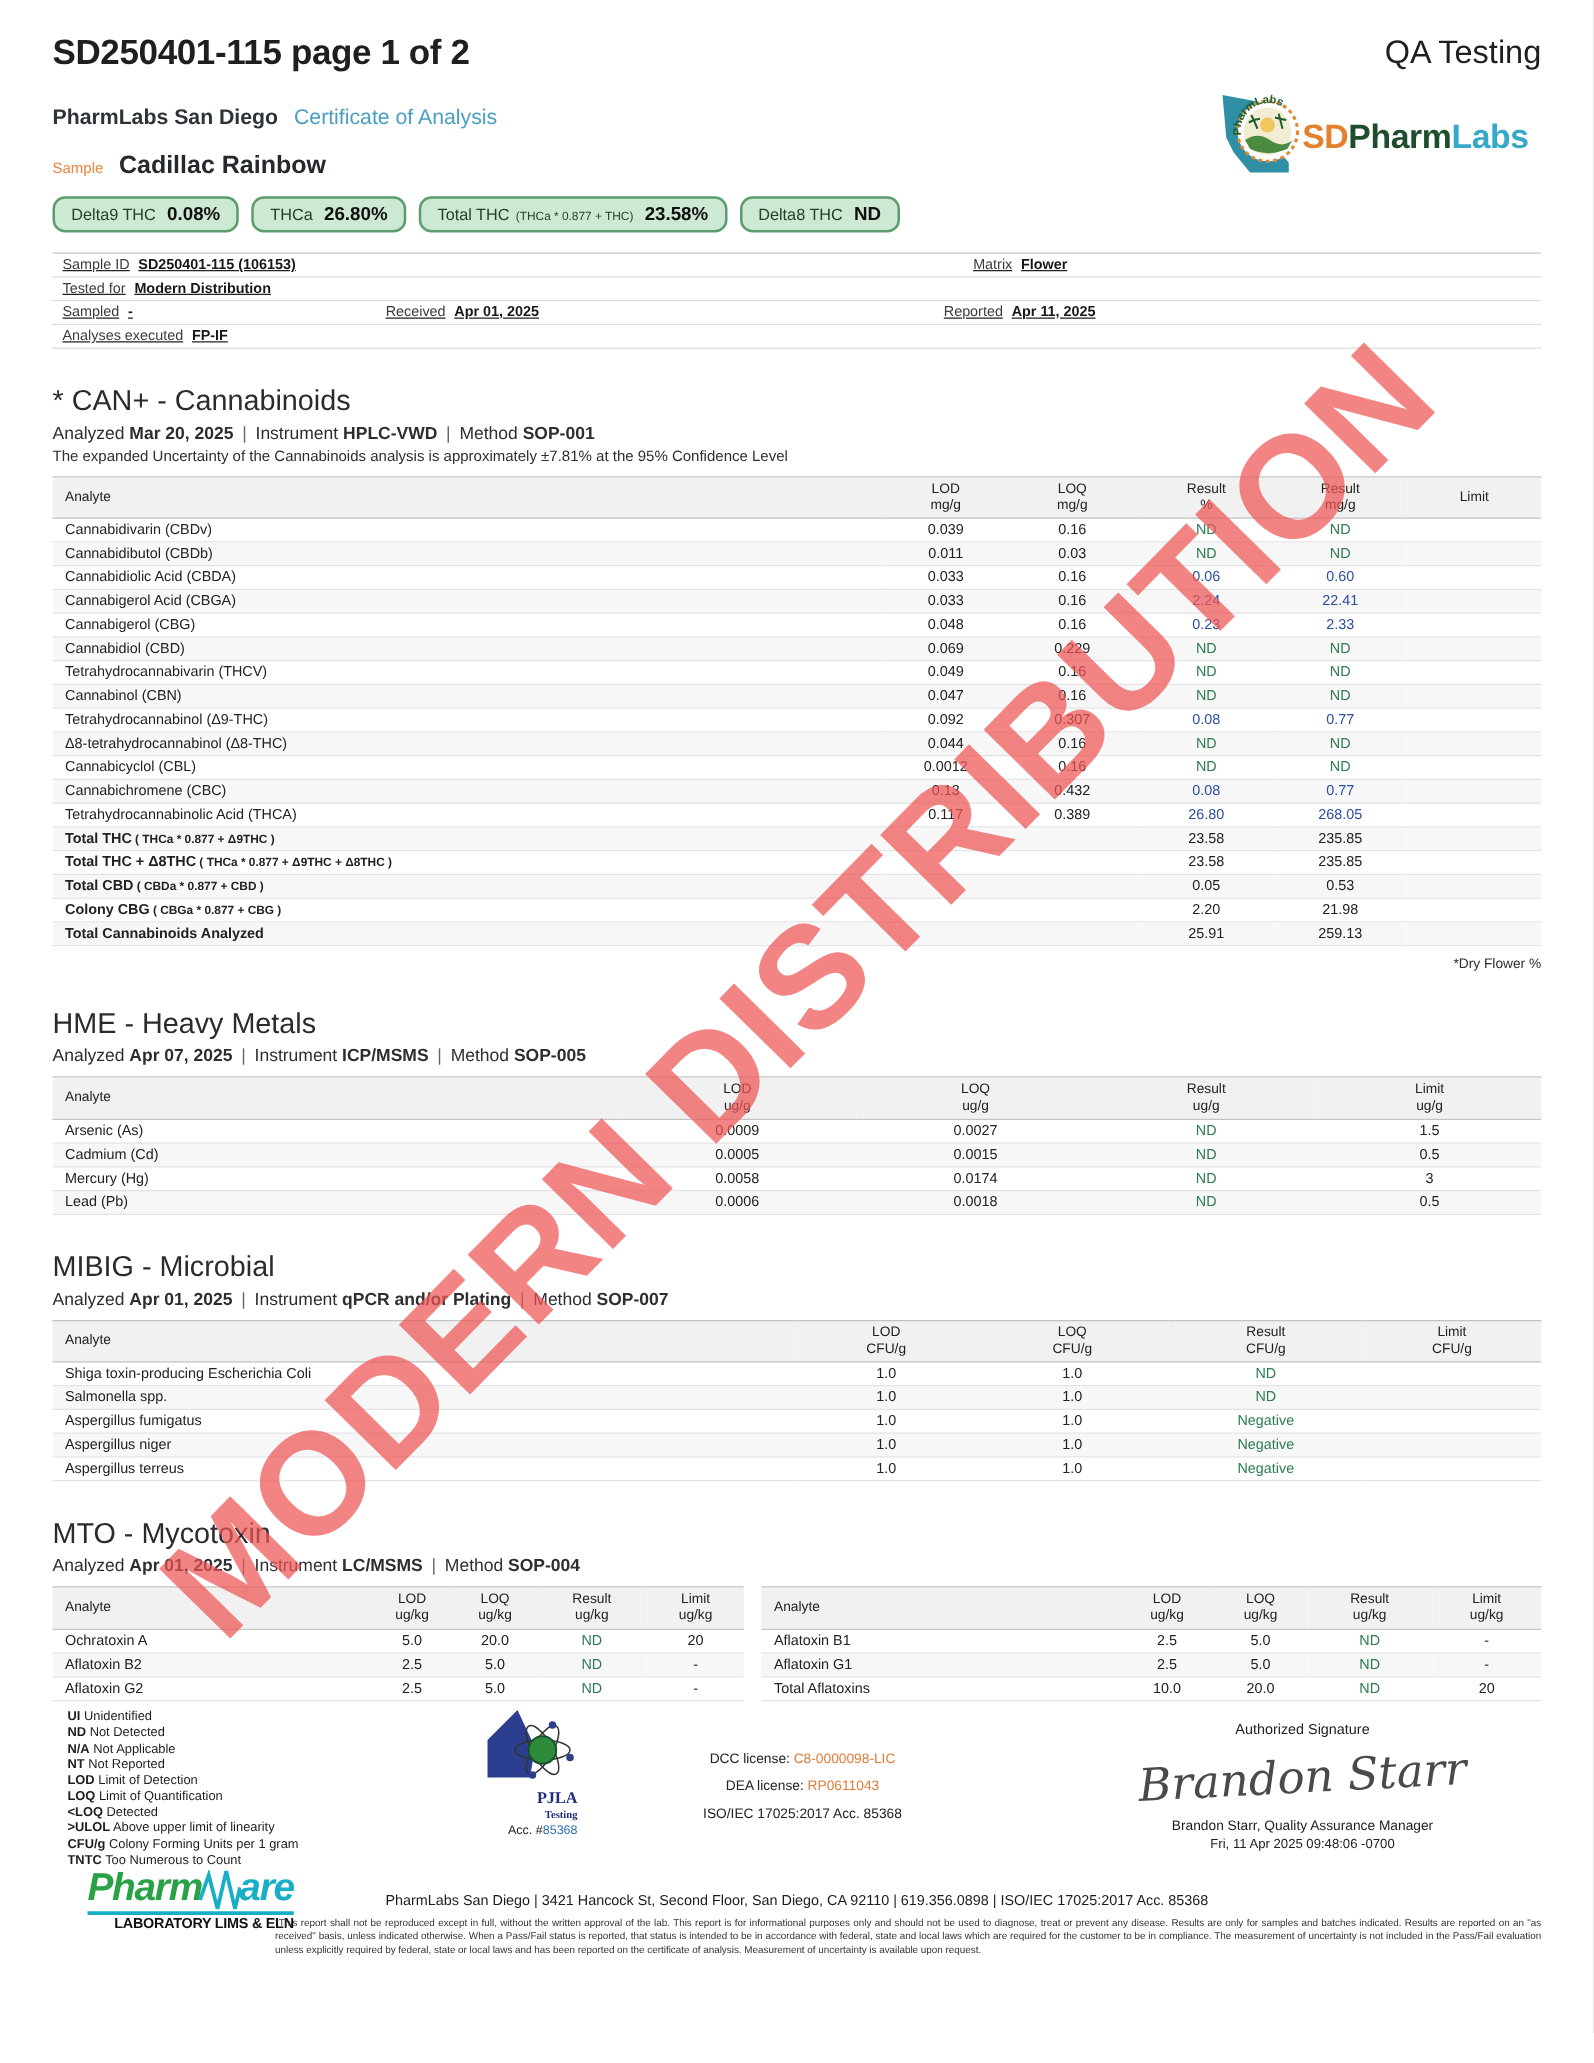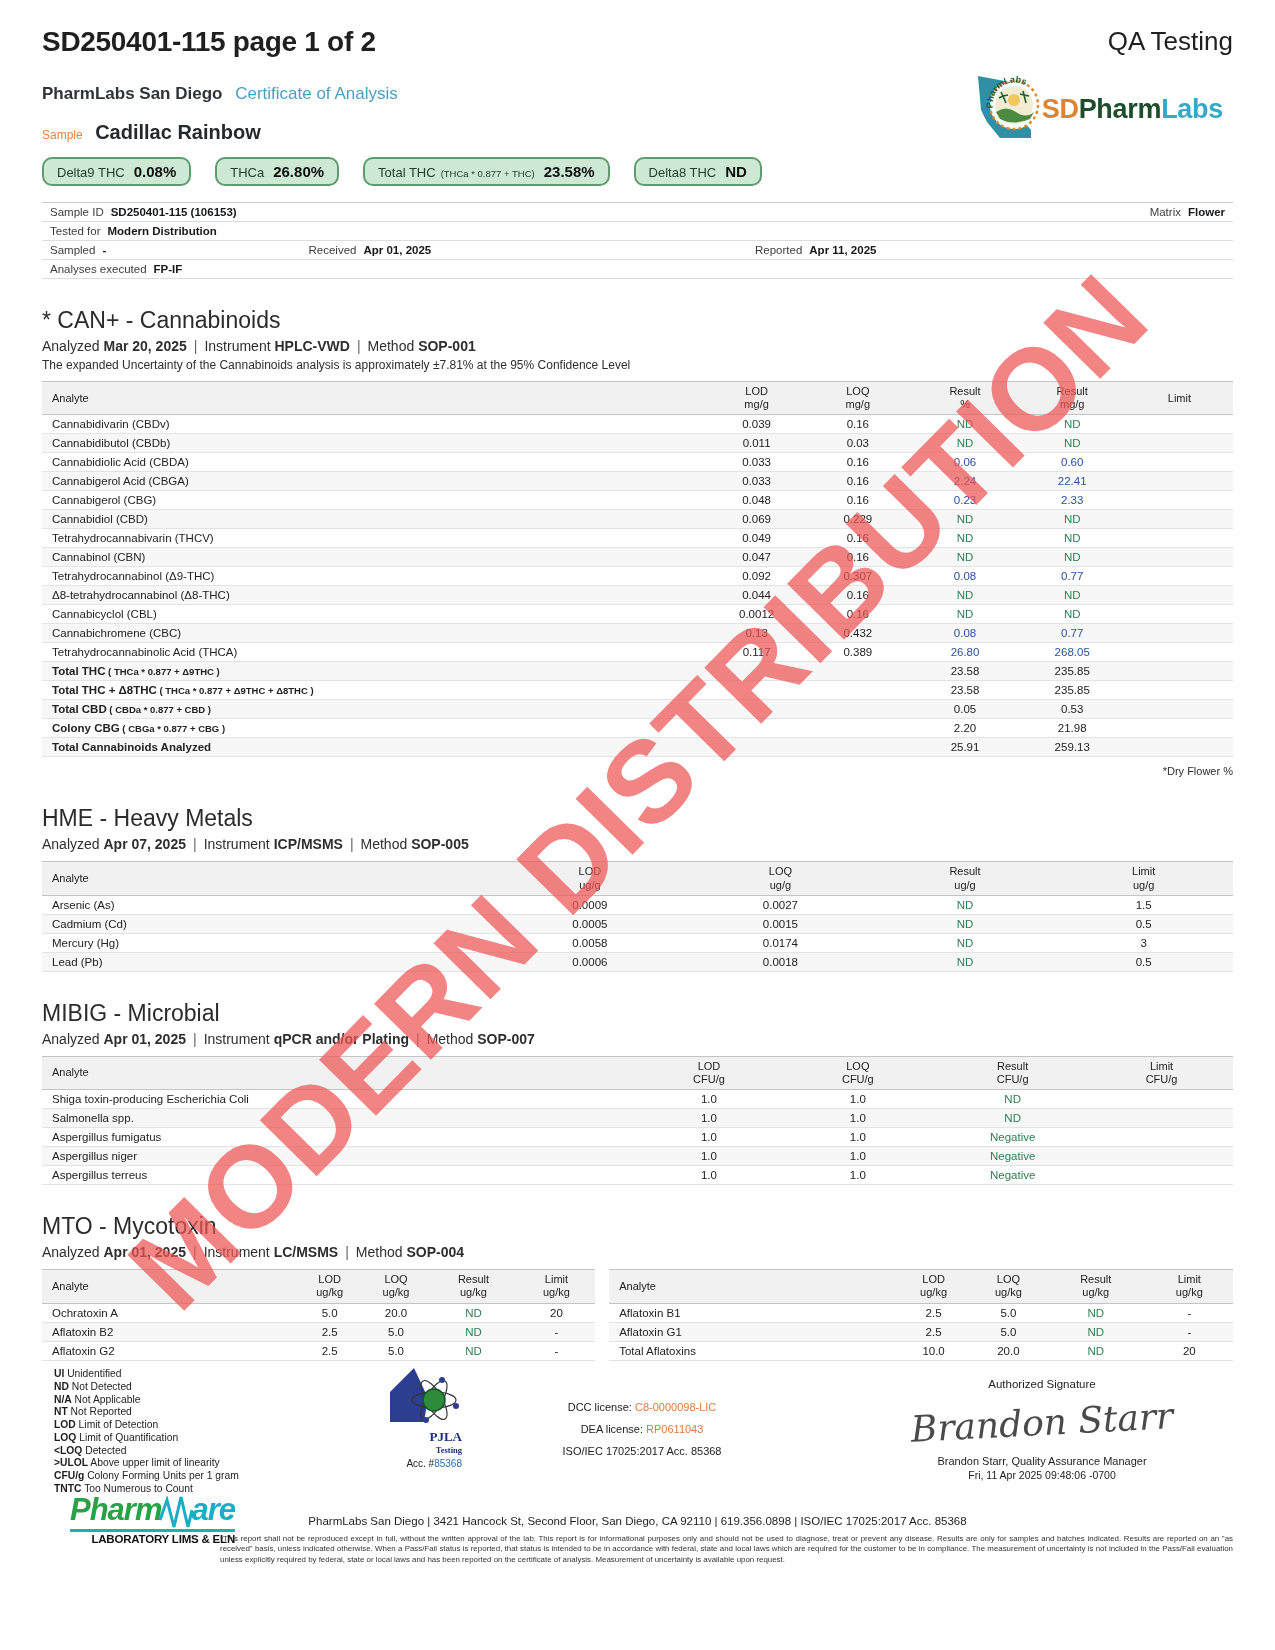--- a/index.html
+++ b/index.html
@@ -12,32 +12,32 @@
   .qa { font-size:26px; font-weight:500; color:#1f1f1f; }
 
   .lab-row { margin-top:26px; font-size:17px; }
   .lab-name { font-weight:700; color:#2d3338; }
   .doc-type { color:#4a9fc0; margin-left:8px; font-weight:500; }
 
   .sample-row { margin-top:17px; }
   .sample-label { color:#e8863c; font-size:12px; margin-right:8px; }
   .sample-name { font-size:20px; font-weight:700; color:#25292d; }
 
-  .badges { display:flex; gap:24px; margin-top:13px;align-items:center; }
+  .badges { display:flex; gap:10px; margin-top:13px;align-items:center; }
   .badge { background:#cde8d3; border:2px solid #5c9c6e; border-radius:10px; padding:4px 13px; display:flex; align-items:baseline; gap:9px; }
   .blabel { font-size:13px; color:#24402c; }
   .bsub { font-size:9.5px; color:#24402c; margin-left:-4px; }
   .bval { font-size:15px; font-weight:700; color:#101010; }
 
   .logo { position:absolute; top:72px; right:52px; display:flex; align-items:center; }
   .logo-text { font-size:27px; font-weight:700; letter-spacing:-0.3px; margin-left:2px; }
   .lt-sd { color:#e0822e; } .lt-pharm { color:#1d4d2b; } .lt-labs { color:#36a9c8; }
 
   .info-table { margin-top:16px; border-top:1px solid #c8c8c8; font-size:11.5px; }
-  .info-row { display:flex; border-bottom:1px solid #ddd; padding:3px 8px; min-height:16px; }
+  .info-row { display:flex; border-bottom:1px solid #ddd; padding:3px 8px; min-height:16px;text-decoration:underline; }
   .ilabel { color:#3c3c3c; margin-right:7px; }
   .ivalue { font-weight:700; color:#17181a; }
 
   .section { margin-top:28px; }
   .sec-title { font-size:23px; color:#2b2b2b; font-weight:500; }
   .meta { margin-top:4px; font-size:14px; color:#2e2e2e; }
   .meta b { font-weight:700; }
   .sep { margin:0 7px; color:#666; }
   .note { margin-top:4px; font-size:12px; color:#2e2e2e; }
 
@@ -142,21 +142,21 @@
         </div>
         <div class="badge">
           <span class="blabel">Delta8 THC</span>
           <span class="bval">ND</span>
         </div>
       </div>
 
     <div class="info-table" id="info-table">
         <div class="info-row">
           <div class="info-group" style="width: 62%;"><span class="ilabel">Sample ID</span><span class="ivalue">SD250401-115 (106153)</span></div>
-          <div class="info-group" style="width: 38%; text-align: right;"><span class="ilabel">Matrix</span><span class="ivalue">Flower</span></div>
+          <div class="info-group" style="width: 38%;"><span class="ilabel">Matrix</span><span class="ivalue">Flower</span></div>
         </div>
         <div class="info-row">
           <div class="info-group" style="width: 100%;"><span class="ilabel">Tested for</span><span class="ivalue">Modern Distribution</span></div>
         </div>
         <div class="info-row">
           <div class="info-group" style="width: 22%;"><span class="ilabel">Sampled</span><span class="ivalue">-</span></div>
           <div class="info-group" style="width: 38%;"><span class="ilabel">Received</span><span class="ivalue">Apr 01, 2025</span></div>
           <div class="info-group" style="width: 40%;"><span class="ilabel">Reported</span><span class="ivalue">Apr 11, 2025</span></div>
         </div>
         <div class="info-row">

